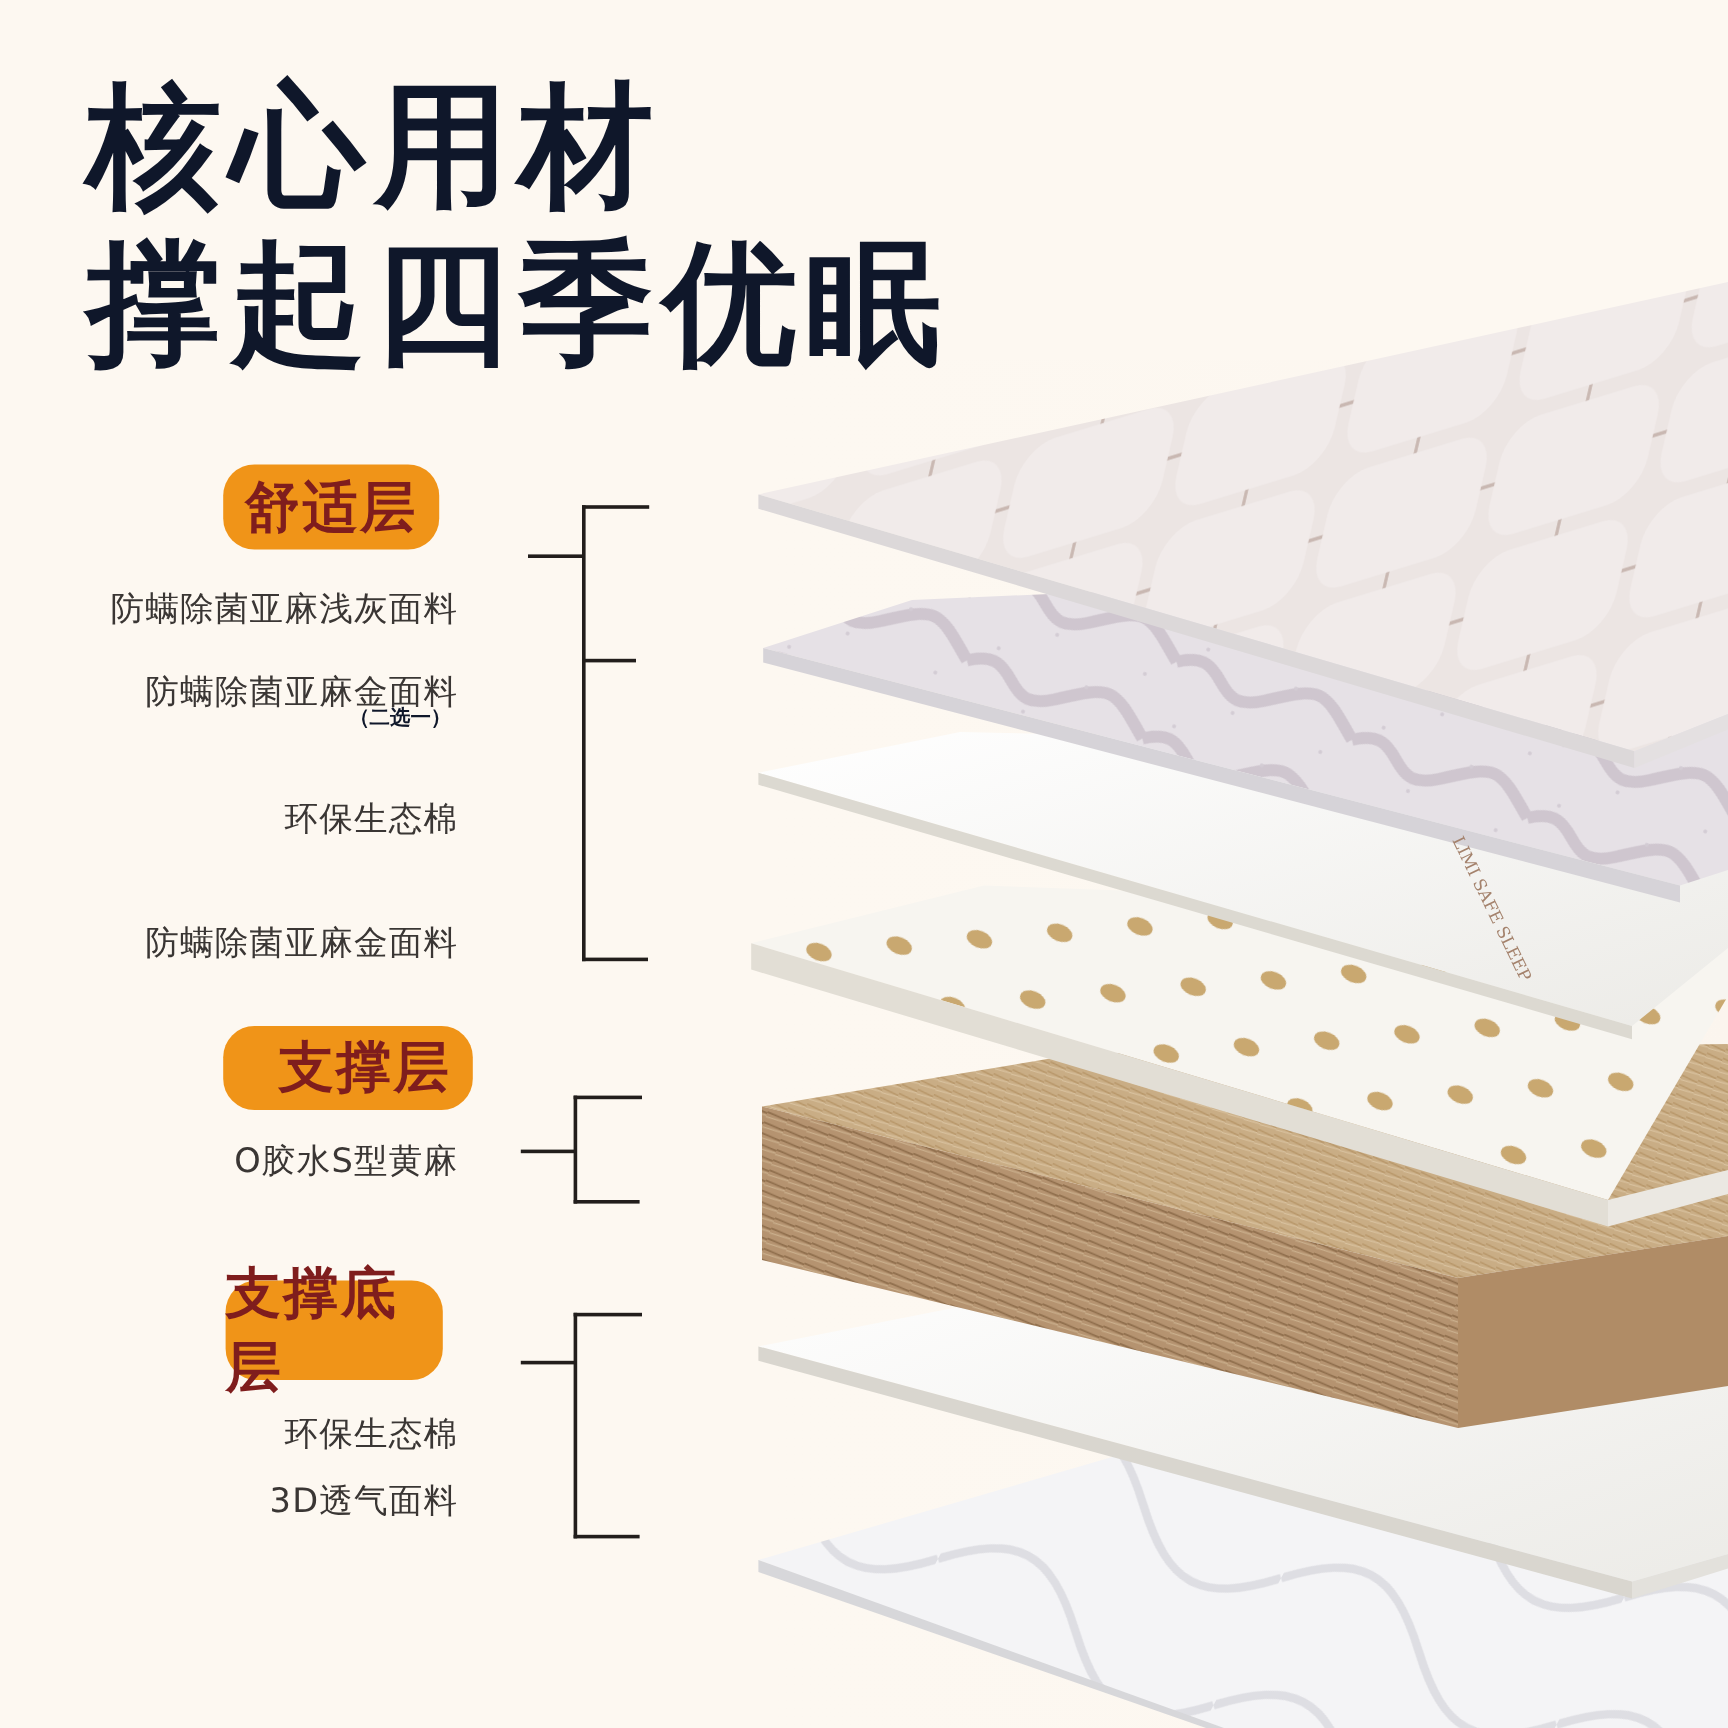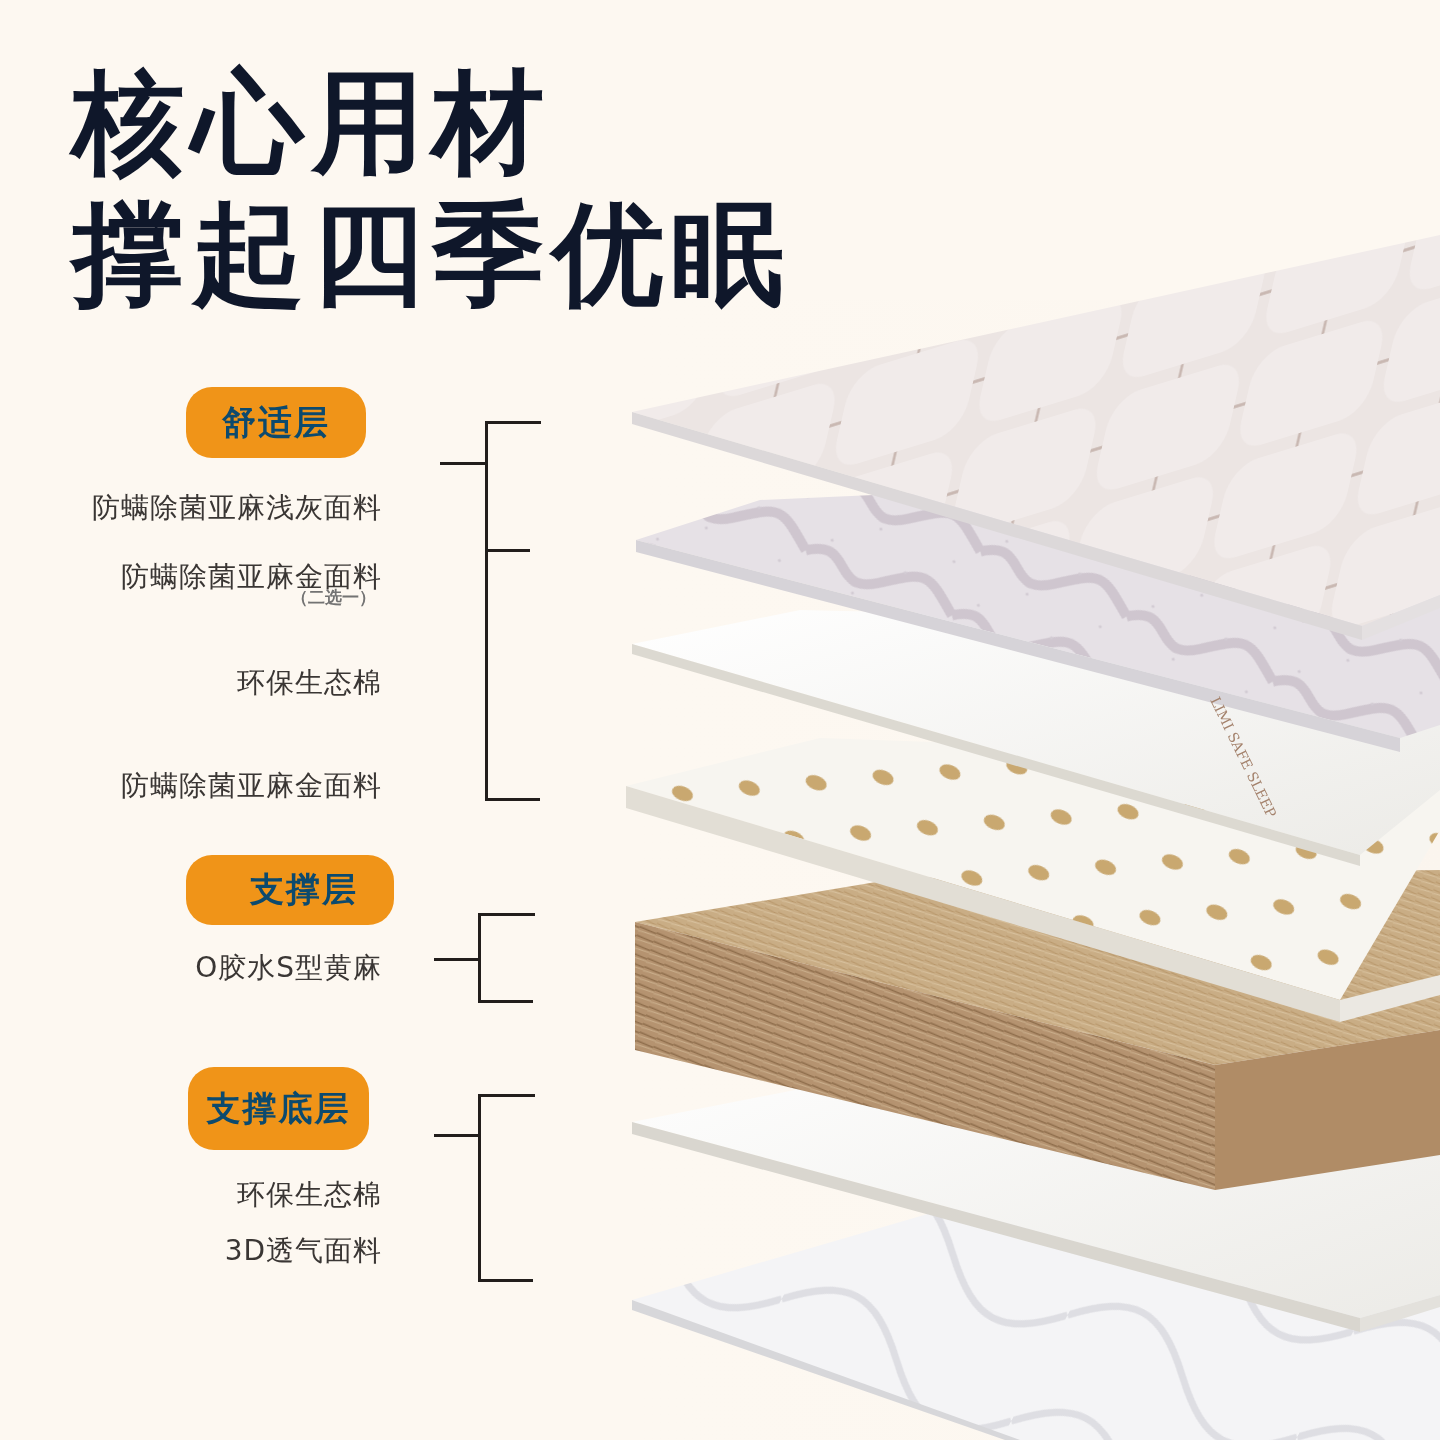--- a/index.html
+++ b/index.html
@@ -1,22 +1,22 @@
 <!DOCTYPE html>
 <html><head>
 <meta charset="utf-8">
 <style>
   html,body{margin:0;padding:0;}
   body{width:1440px;height:1440px;overflow:hidden;background:#fdf8f1;position:relative;font-family:"DejaVu Sans","Liberation Sans",sans-serif;}
   .title{position:absolute;left:72px;font-weight:bold;color:#0f172a;font-size:112px;letter-spacing:8px;line-height:1;font-family:"DejaVu Sans",sans-serif;}
   .title.l1{top:66px;}
   .title.l2{top:198px;}
-  .badge{position:absolute;background:#f09418;color:#0c4a6e;border-radius:26px;font-size:34px;font-weight:bold;display:flex;align-items:center;justify-content:center;letter-spacing:2px;}
+  .badge{position:absolute;background:#f09418;color:#7f1d1d;border-radius:26px;font-size:46px;font-weight:bold;display:flex;align-items:center;justify-content:center;letter-spacing:2px;}
   .item{position:absolute;right:1058px;color:#3a3634;font-size:28px;white-space:nowrap;text-align:right;letter-spacing:1px;}
-  .note{position:absolute;right:1064px;color:#737373;font-size:17px;font-weight:bold;white-space:nowrap;text-align:center;}
+  .note{position:absolute;right:1064px;color:#0f172a;font-size:17px;font-weight:bold;white-space:nowrap;text-align:center;}
   .ln{position:absolute;background:#221e1c;}
   svg.layers{position:absolute;left:0;top:0;}
 </style>
 </head>
 <body>
 
 <svg class="layers" width="1440" height="1440" viewBox="0 0 1440 1440">
   <defs>
     <linearGradient id="bgGlow" x1="0" y1="0" x2="1" y2="0">
       <stop offset="0" stop-color="#fdf8f1" stop-opacity="0"></stop>

